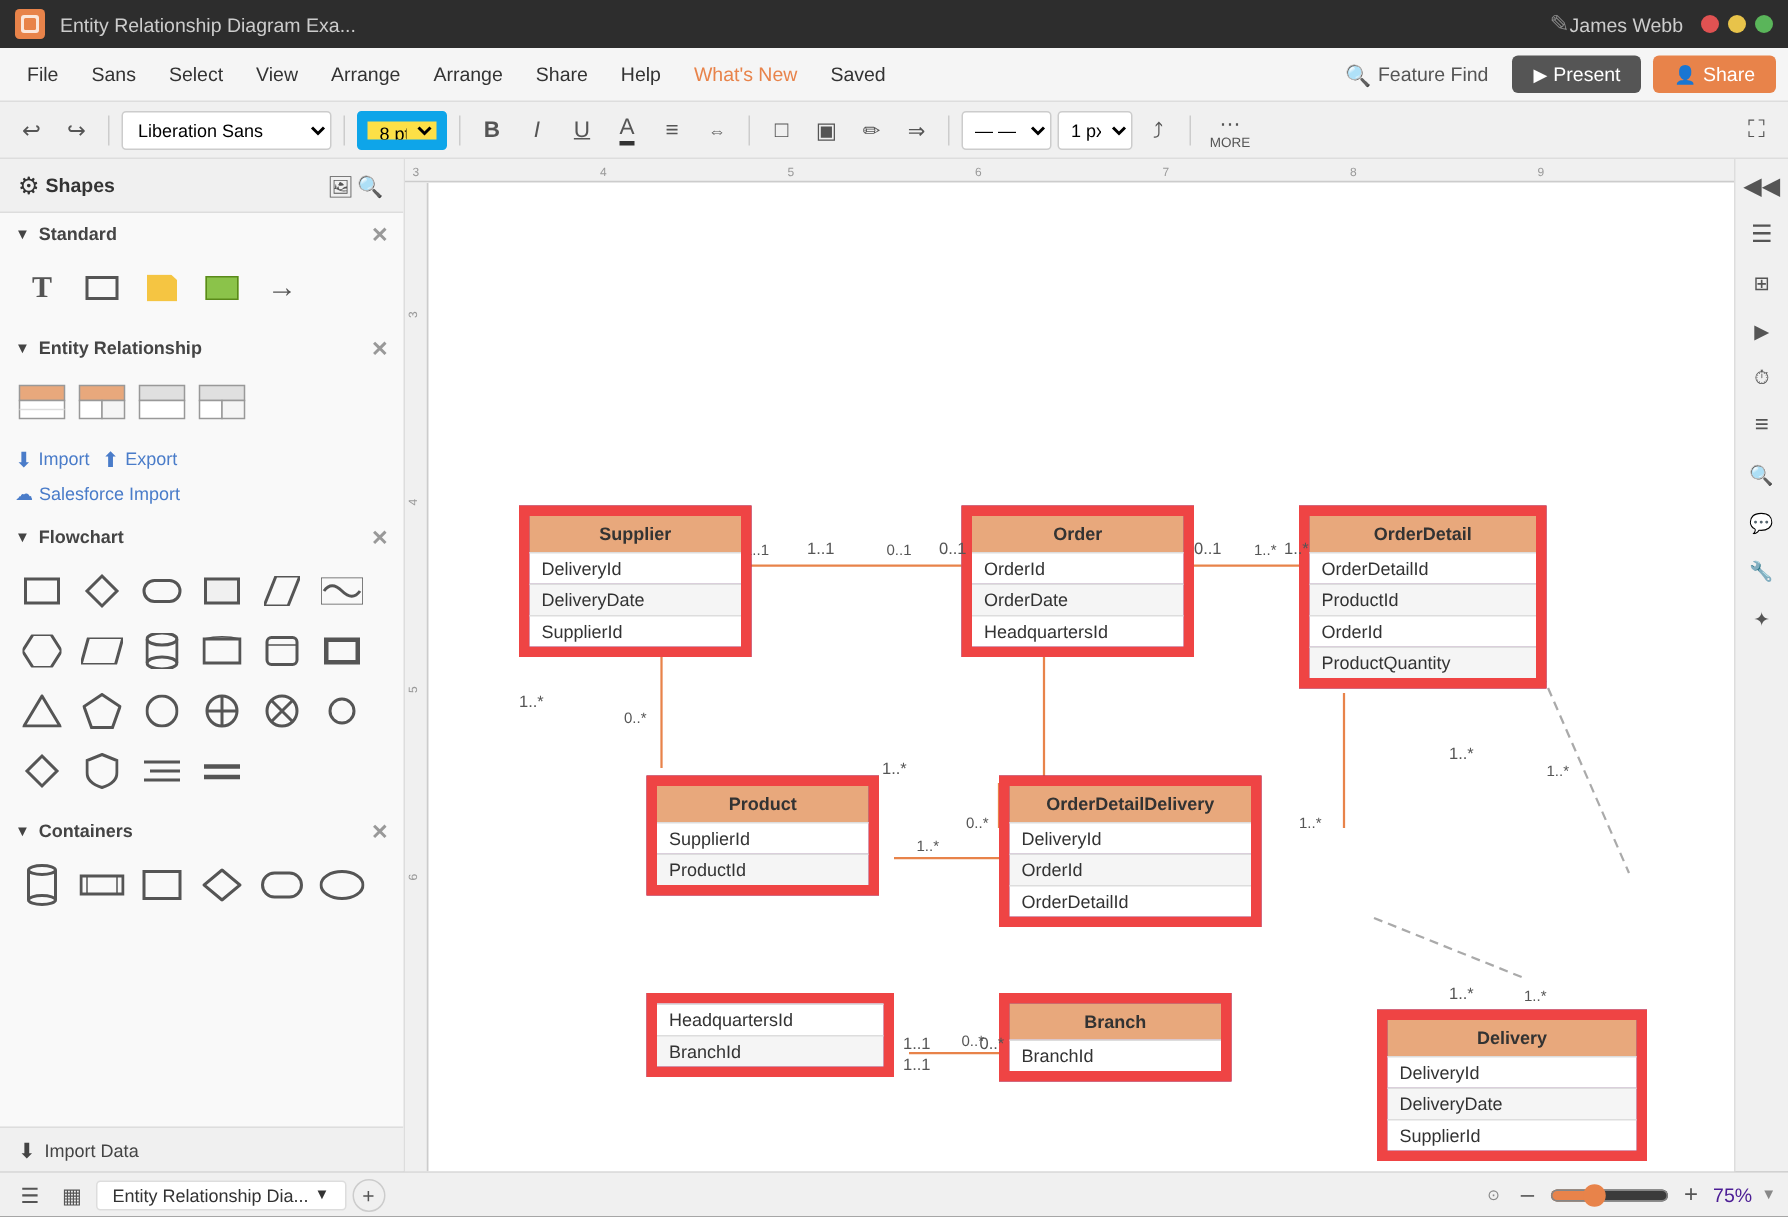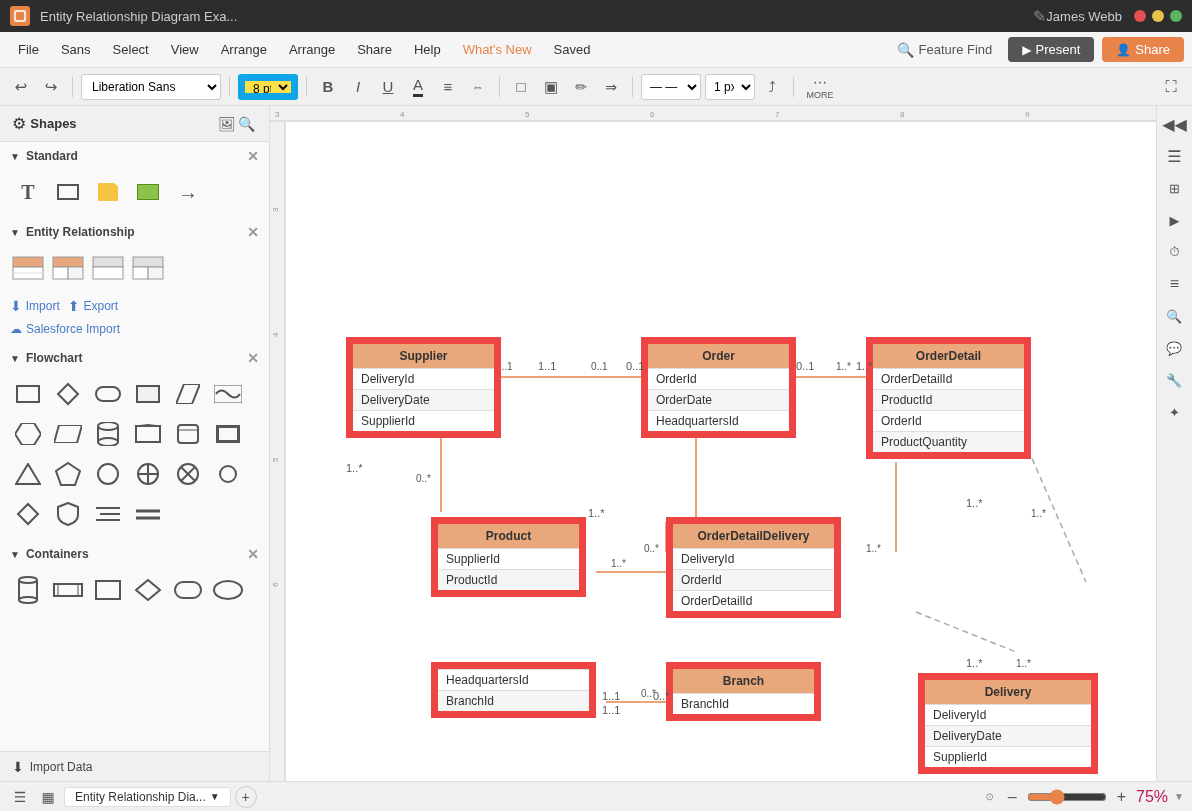--- a/index.html
+++ b/index.html
@@ -334,22 +334,22 @@
       font-size: 16px;
       color: #555;
       padding: 2px 4px;
     }
     .zoom-slider {
       width: 80px;
       cursor: pointer;
       accent-color: #e8834a;
     }
     .zoom-pct {
-      font-size: 16px;
-      color: #be185d;
+      font-size: 13px;
+      color: #4c1d95;
     }
 
     
     #import-data-bar {
       height: 30px;
       background: #f0f0f0;
       border-top: 1px solid #ddd;
       display: flex;
       align-items: center;
       padding: 0 12px;

